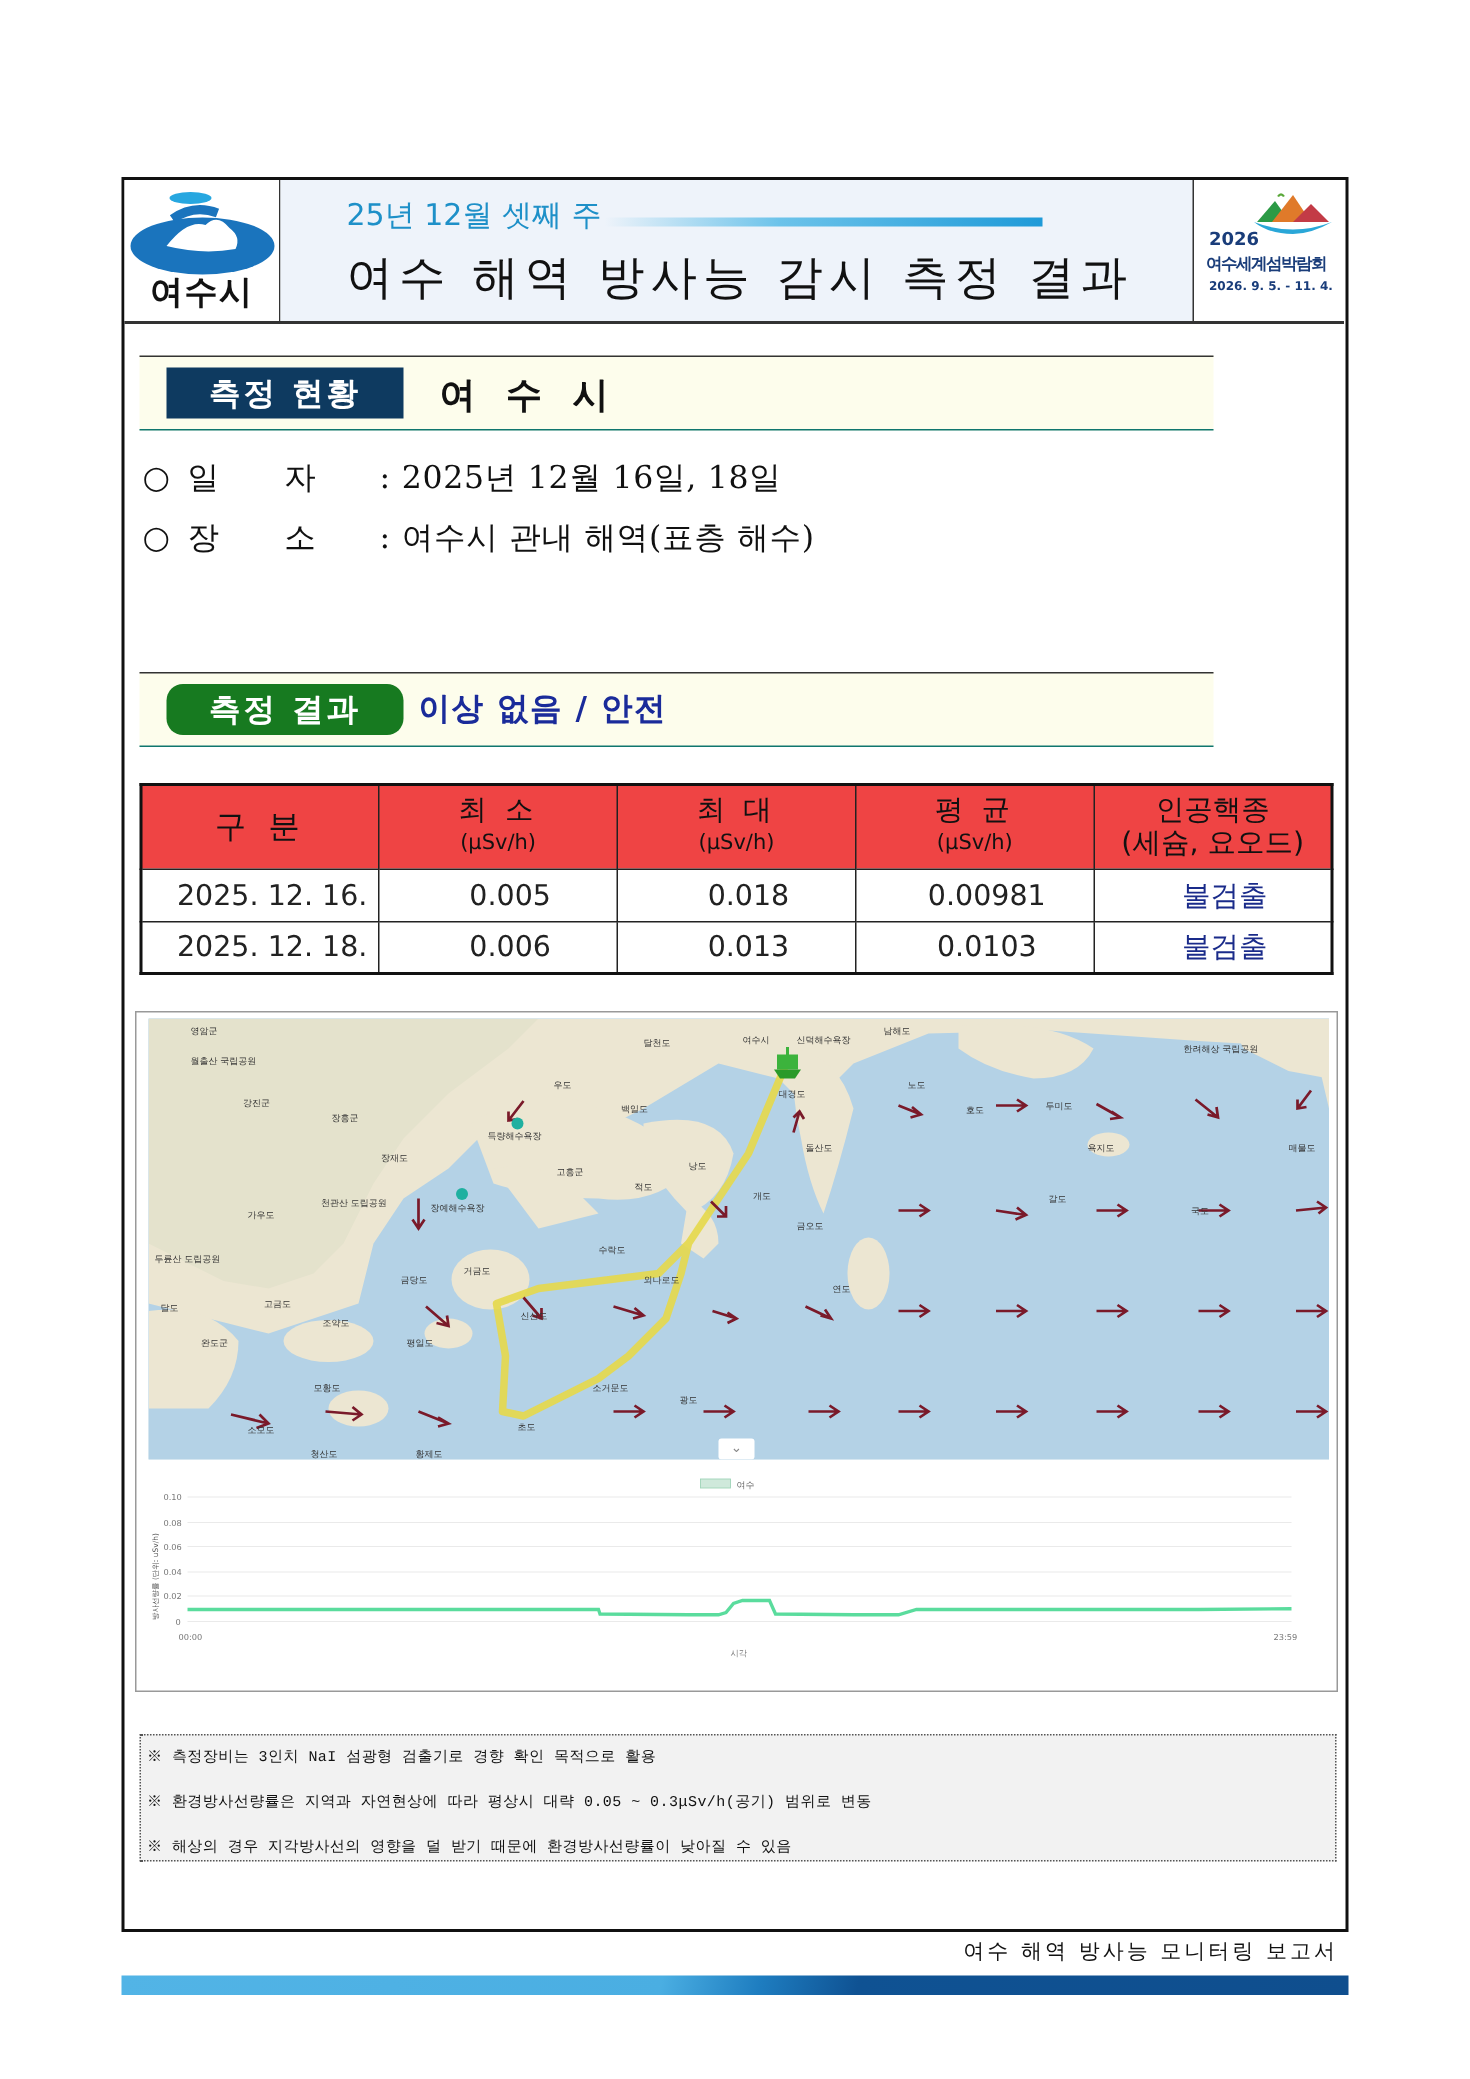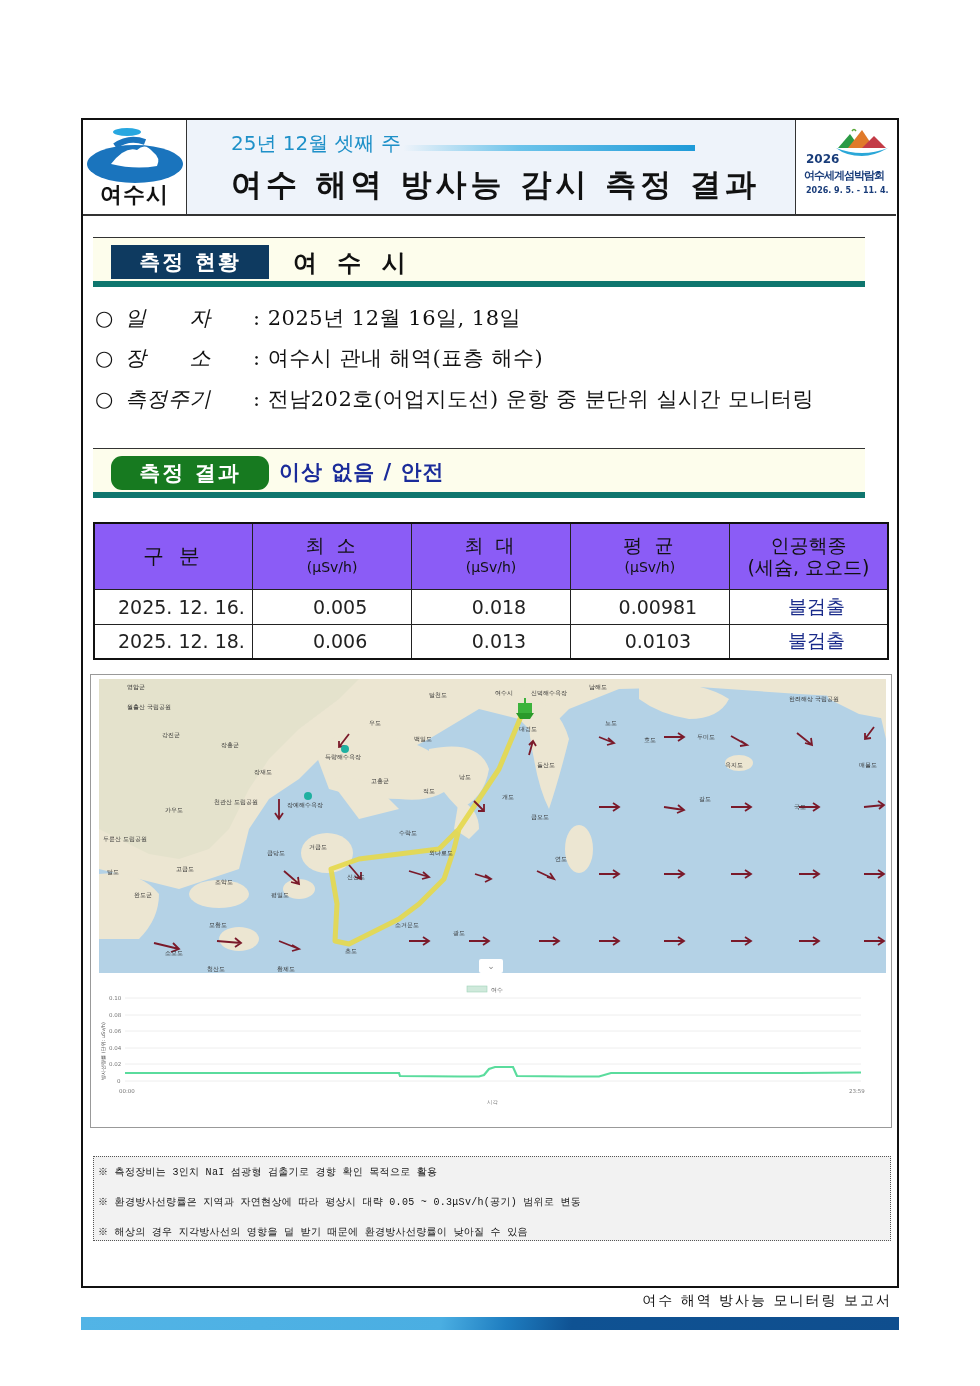--- a/index.html
+++ b/index.html
@@ -10,41 +10,41 @@
 
   
   .hdr { position: absolute; left: 0; top: 0; width: 813px; height: 96px; border-bottom: 2px solid #333; display: flex; }
   .hdr-logo { width: 104px; height: 94px; border-right: 1.5px solid #333; position: relative; background: #fff; }
   .hdr-center { flex: 1; background: #eef3fa; position: relative; border-right: 1.5px solid #333; }
   .hdr-expo { width: 100px; background: #fff; position: relative; }
   .logo-svg { position: absolute; left: 2px; top: 4px; }
   .logo-text { position: absolute; left: 0; width: 100%; bottom: 4px; text-align: center; font-size: 22px; font-weight: bold; color: #111; letter-spacing: 1px; }
   .subtitle { position: absolute; left: 44px; top: 10px; font-size: 20px; color: #1e90c8; }
   .sub-bar { position: absolute; left: 216px; top: 25px; width: 292px; height: 6px; background: linear-gradient(90deg, #eef3fa 0%, #6cc3ea 40%, #1e9ad8 100%); }
-  .title { position: absolute; left: 44px; top: 44px; font-size: 31px; font-weight: bold; color: #111; letter-spacing: 4px; }
+  .title { position: absolute; left: 44px; top: 44px; font-size: 31px; font-weight: normal; color: #111; letter-spacing: 4px; }
   .expo-year { position: absolute; left: 10px; top: 32px; font-size: 12px; font-weight: bold; color: #1a3d7a; text-align: right; }
   .expo-name { position: absolute; left: 8px; top: 48px; font-size: 11px; font-weight: bold; color: #1a3d7a; letter-spacing: -1px; }
   .expo-date { position: absolute; left: 10px; top: 66px; font-size: 8px; font-weight: bold; color: #1a3d7a; }
 
   
-  .sec { position: absolute; left: 10px; width: 772px; height: 50px; background: #fdfdec; border-top: 1.5px solid #333; border-bottom: 6px solid #0f766e; }
+  .sec { position: absolute; left: 10px; width: 716px; height: 50px; background: #fdfdec; border-top: 1.5px solid #333; border-bottom: 1px solid #0f766e; }
   .sec-tag { position: absolute; left: 18px; top: 7px; height: 34px; width: 158px; color: #fff; font-size: 21px; font-weight: bold; text-align: center; line-height: 34px; letter-spacing: 2px; }
   .sec-tag.navy { background: #0e3a60; }
   .sec-tag.green { background: #177a20; border-radius: 11px; }
   .sec-val { position: absolute; left: 200px; top: 9px; font-size: 24px; font-weight: bold; letter-spacing: 6px; }
   .sec-val.blue { color: #1a2b9a; letter-spacing: 1px; font-size: 21px; }
 
   .info { position: absolute; left: 12px; font-size: 21px; font-family: "DejaVu Serif", serif; color: #111; white-space: nowrap; letter-spacing: 0.5px; }
   .info .bul { display: inline-block; width: 30px; }
-  .info .lbl { display: inline-block; width: 128px; font-style: italic; }
+  .info .lbl { display: inline-block; width: 128px; }
 
   
   .tbl { position: absolute; left: 10px; top: 402px; width: 796px; border-collapse: collapse; border: 2px solid #111; }
   .tbl th, .tbl td { border: 1.5px solid #222; text-align: center; }
-  .tbl th { background: #8b5cf6; height: 66px; font-weight: normal; font-size: 19px; line-height: 22px; }
+  .tbl th { background: #ef4444; height: 56px; font-weight: normal; font-size: 19px; line-height: 22px; }
   .tbl th .u { font-size: 14px; }
   .tbl td { height: 35px; font-size: 19px; color: #222; padding-left: 16px; }
   .tbl td.det { color: #1a2b8a; }
 
   
   .viz { position: absolute; left: 7px; top: 554px; width: 802px; height: 454px; border: 1px solid #999; background: #fff; }
   .map { position: absolute; left: 8px; top: 4px; width: 787px; height: 294px; overflow: hidden; background: #b5d3e6; }
   .chart { position: absolute; left: 8px; top: 305px; width: 787px; height: 140px; }
 
   
@@ -92,23 +92,20 @@
     <div class="sec" style="top:117px;">
       <div class="sec-tag navy">측정 현황</div>
       <div class="sec-val">여 수 시</div>
     </div>
 
     <div class="info" style="top:184px;">
       <span class="bul">○</span><span class="lbl" style="white-space:pre;">일      자</span><span>: 2025년 12월 16일, 18일</span>
     </div>
     <div class="info" style="top:224px;">
       <span class="bul">○</span><span class="lbl" style="white-space:pre;">장      소</span><span>: 여수시 관내 해역(표층 해수)</span>
-    </div>
-    <div class="info" style="top:265px;">
-      <span class="bul">○</span><span class="lbl">측정주기</span><span>: 전남202호(어업지도선) 운항 중 분단위 실시간 모니터링</span>
     </div>
 
     <div class="sec" style="top:328px;">
       <div class="sec-tag green">측정 결과</div>
       <div class="sec-val blue" style="left:186px;">이상 없음 / 안전</div>
     </div>
 
     <table class="tbl">
       <colgroup>
         <col style="width:158px">

